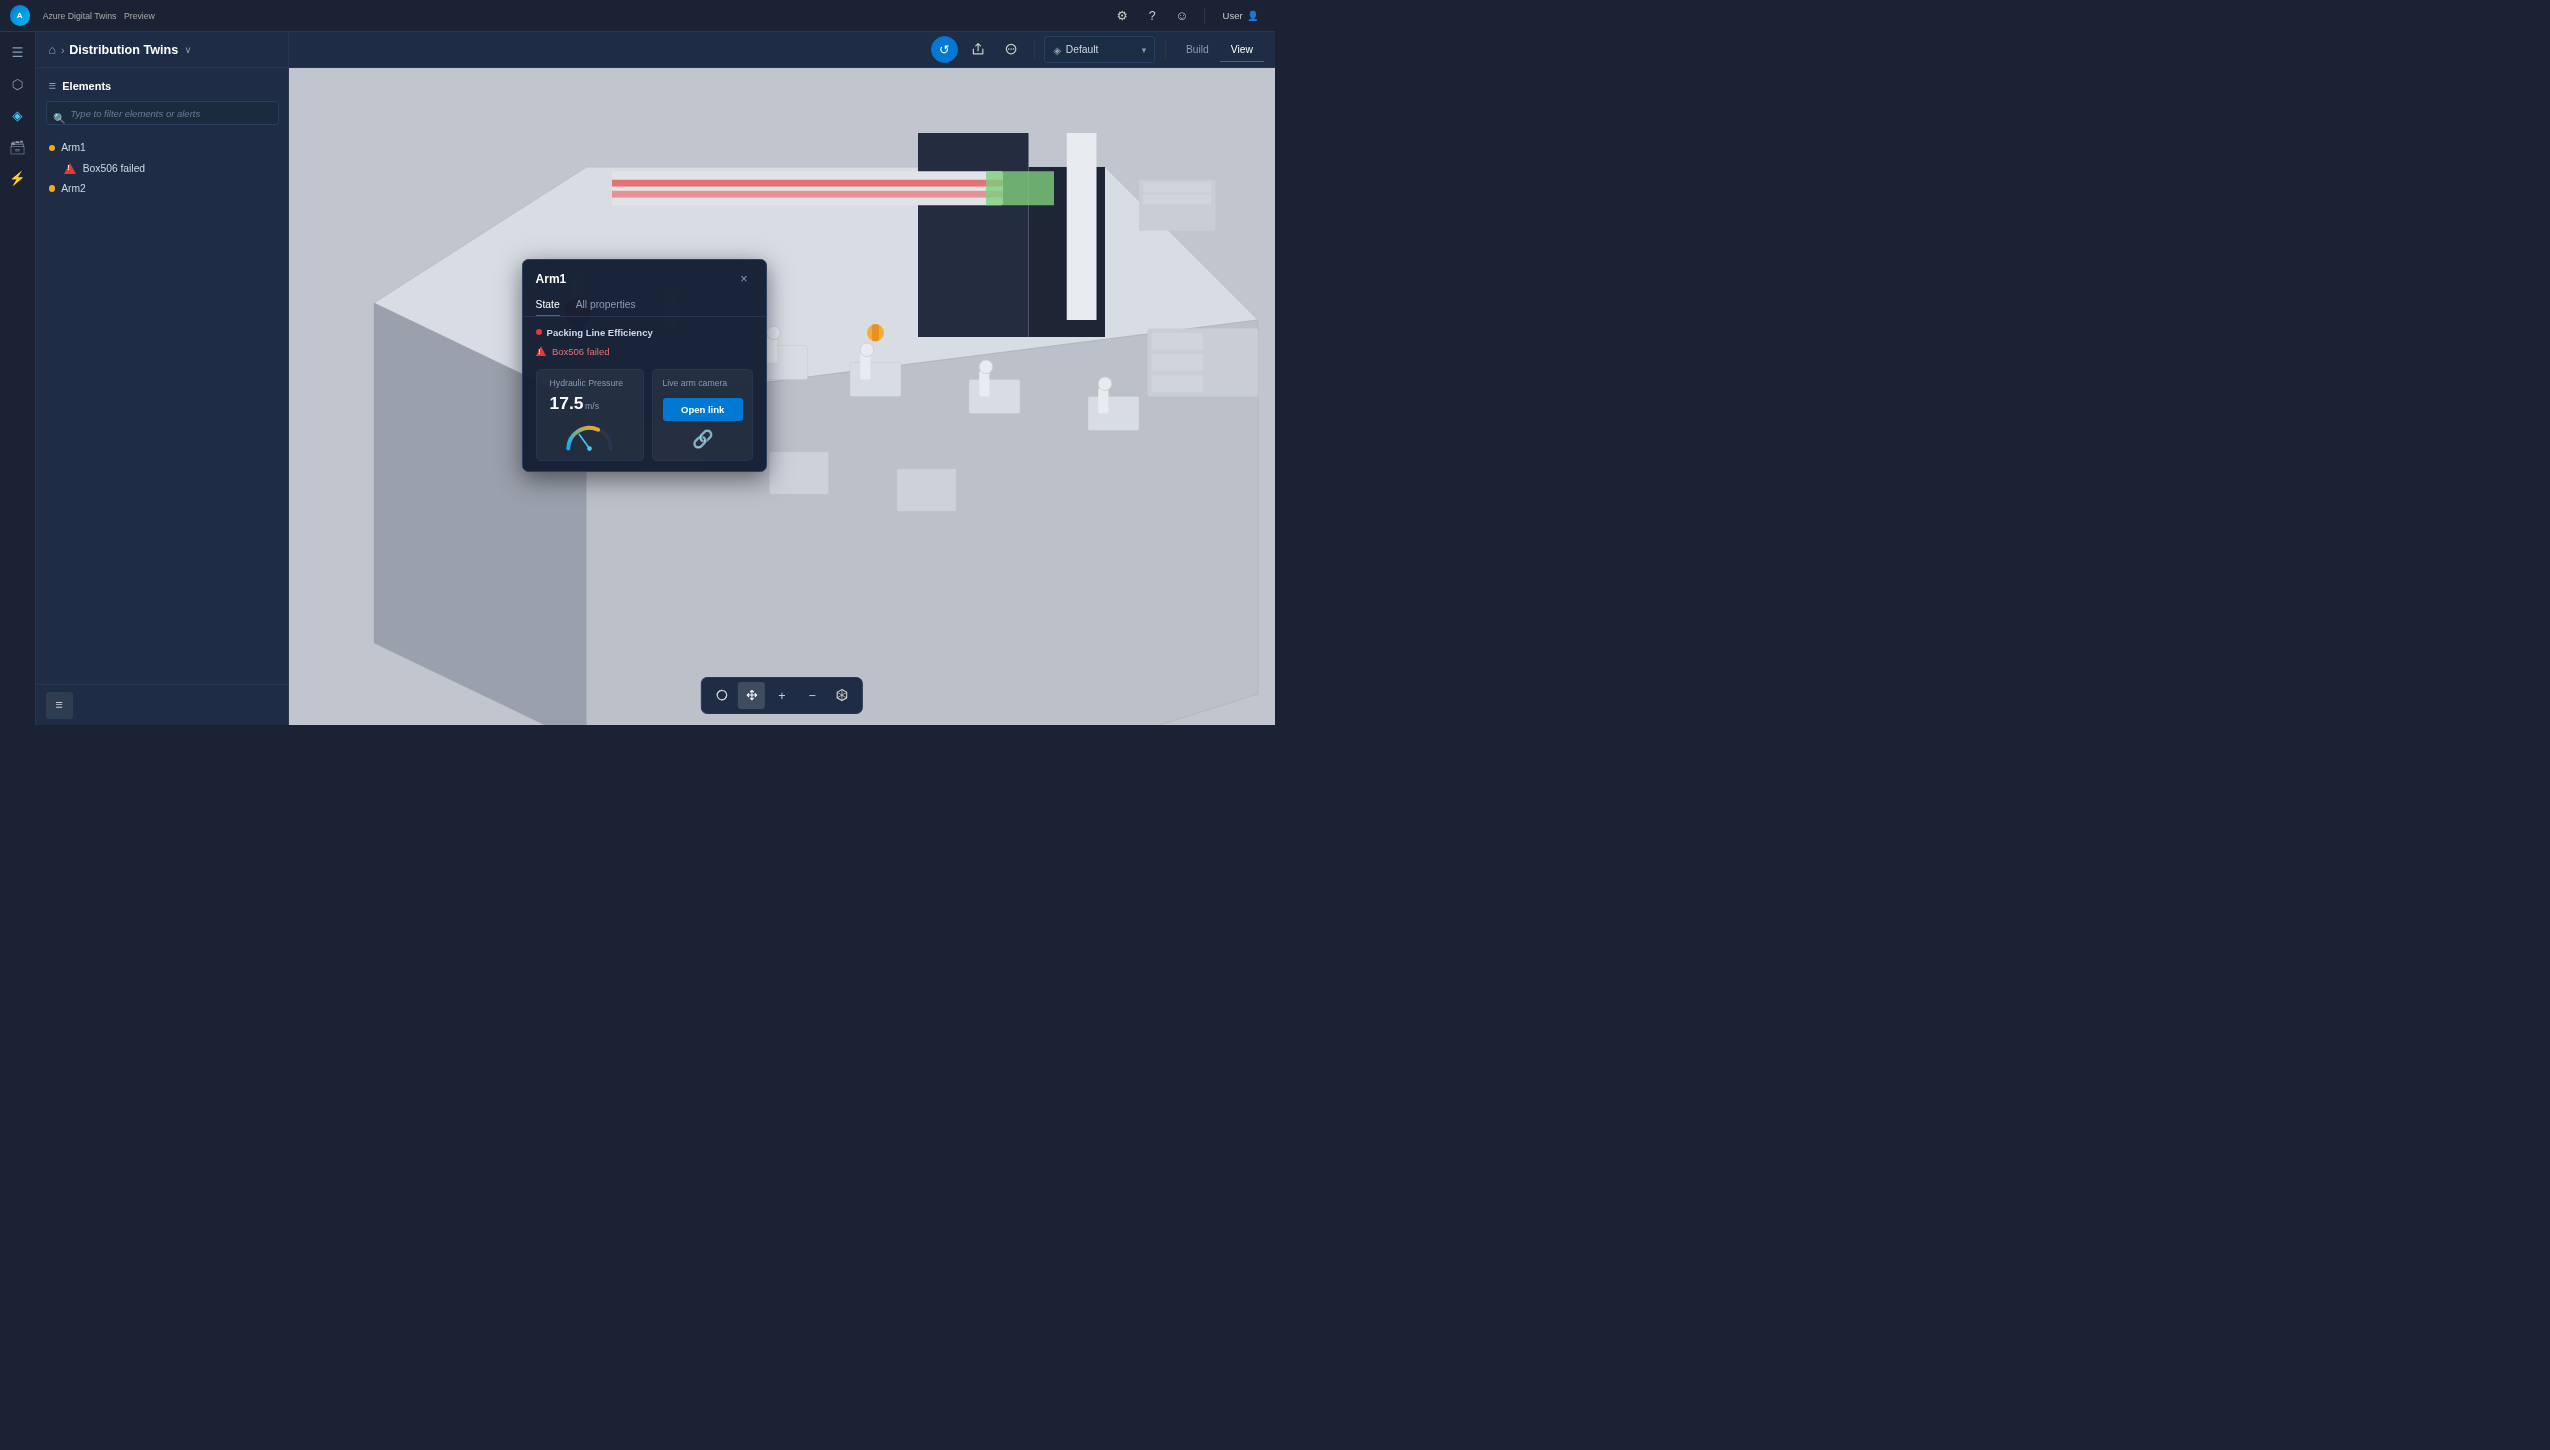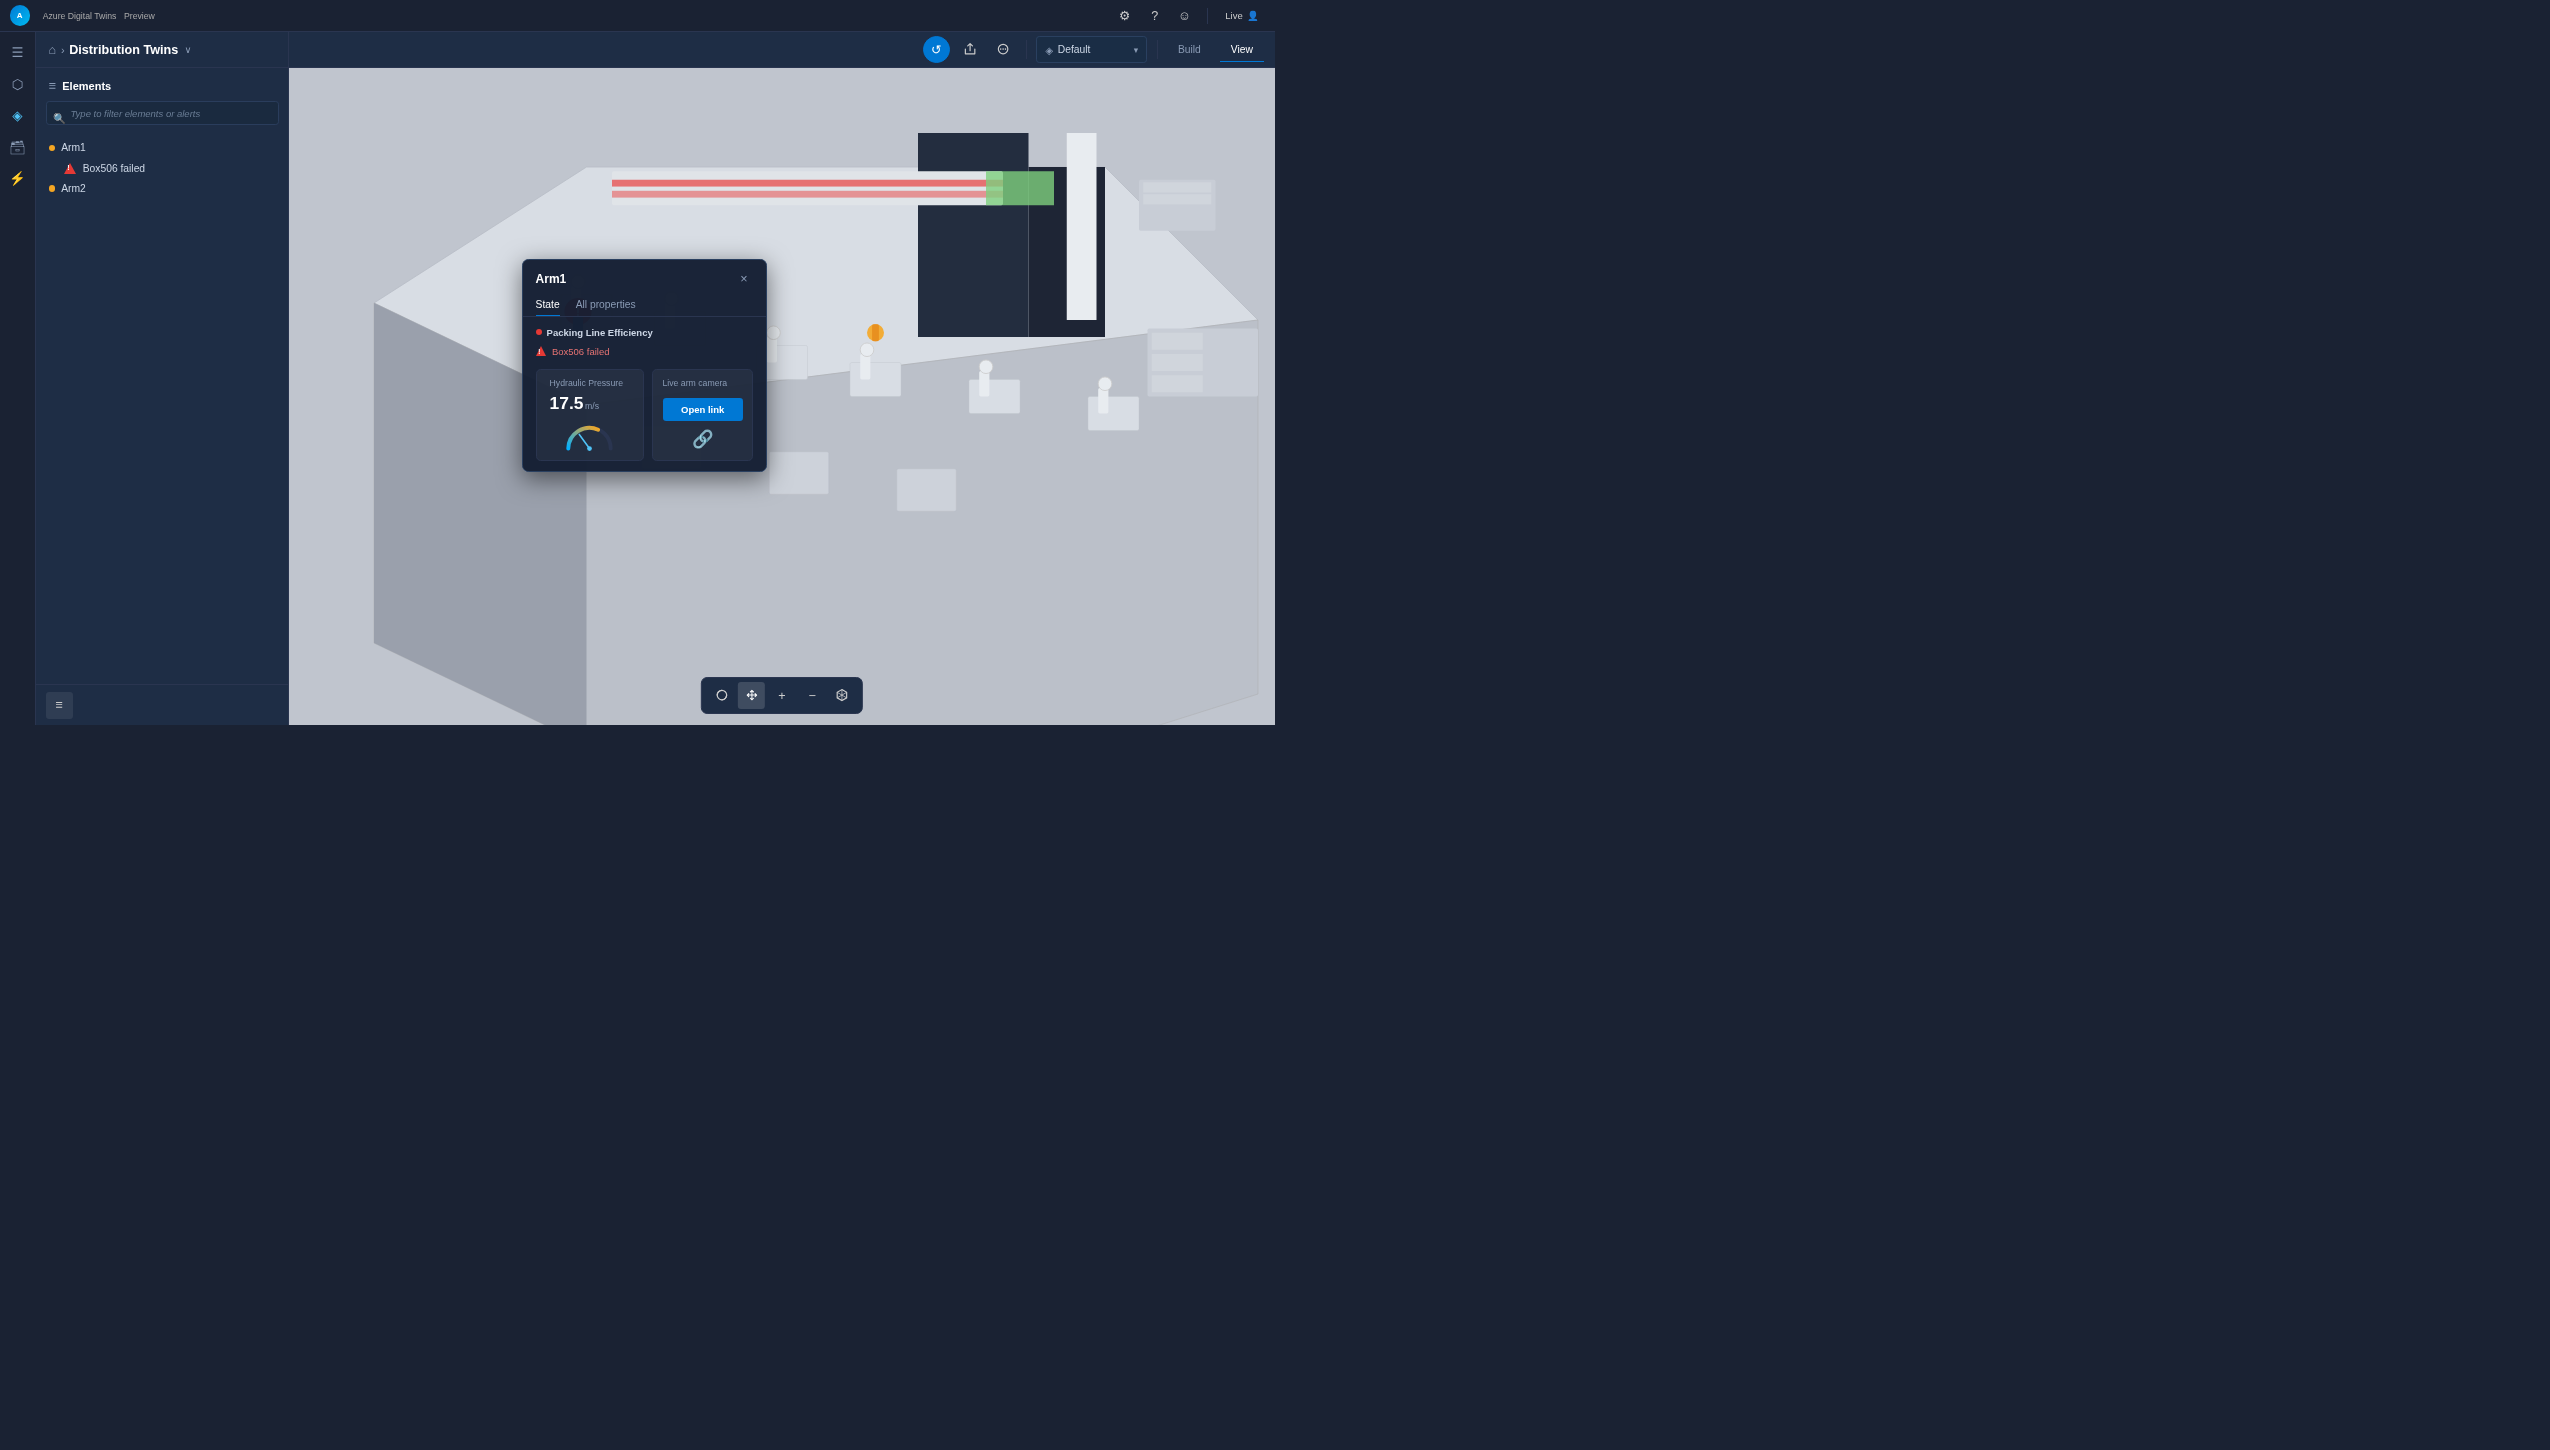--- a/index.html
+++ b/index.html
@@ -208,21 +208,21 @@
       height: 27px;
       gap: 4.7px;
       min-width: 111px;
     }
     .vt-select-icon { color: #8a9bb5; font-size: 10.3px; }
     .vt-select-label { color: #cdd7e6; font-size: 10.3px; flex: 1; }
     .vt-select-chevron { color: #8a9bb5; font-size: 8.7px; }
     .vt-divider { width: 0.8px; height: 19px; background: #2a3550; margin: 0 3.2px; }
 
     .build-view-tabs {
-      display: flex; gap: 8px;
+      display: flex; gap: 0;
     }
     .bv-tab {
       padding: 6.3px 11px;
       font-size: 10.3px;
       color: #8a9bb5;
       cursor: pointer;
       border-bottom: 1.6px solid transparent;
     }
     .bv-tab.active { color: #fff; border-bottom-color: #0078d4; }
 
@@ -386,21 +386,21 @@
   <div class="topbar-title">
     <span>Azure Digital Twins</span>
     <span>Preview</span>
   </div>
   <div class="topbar-spacer"></div>
   <div class="topbar-icon" title="Settings">⚙</div>
   <div class="topbar-icon" title="Help">?</div>
   <div class="topbar-icon" title="Feedback">☺</div>
   <div style="width:0.8px;height:16px;background:#2a3550;margin:0 3.2px;"></div>
   <div class="topbar-user">
-    <span>Live</span>
+    <span>User</span>
     <span>👤</span>
   </div>
 </div>
 
 <div class="main-layout">
 
   <div class="icon-sidebar">
     <div class="icon-sidebar-item" title="Home">☰</div>
     <div class="icon-sidebar-item" title="Graph">⬡</div>
     <div class="icon-sidebar-item active" title="3D Scenes">◈</div>

